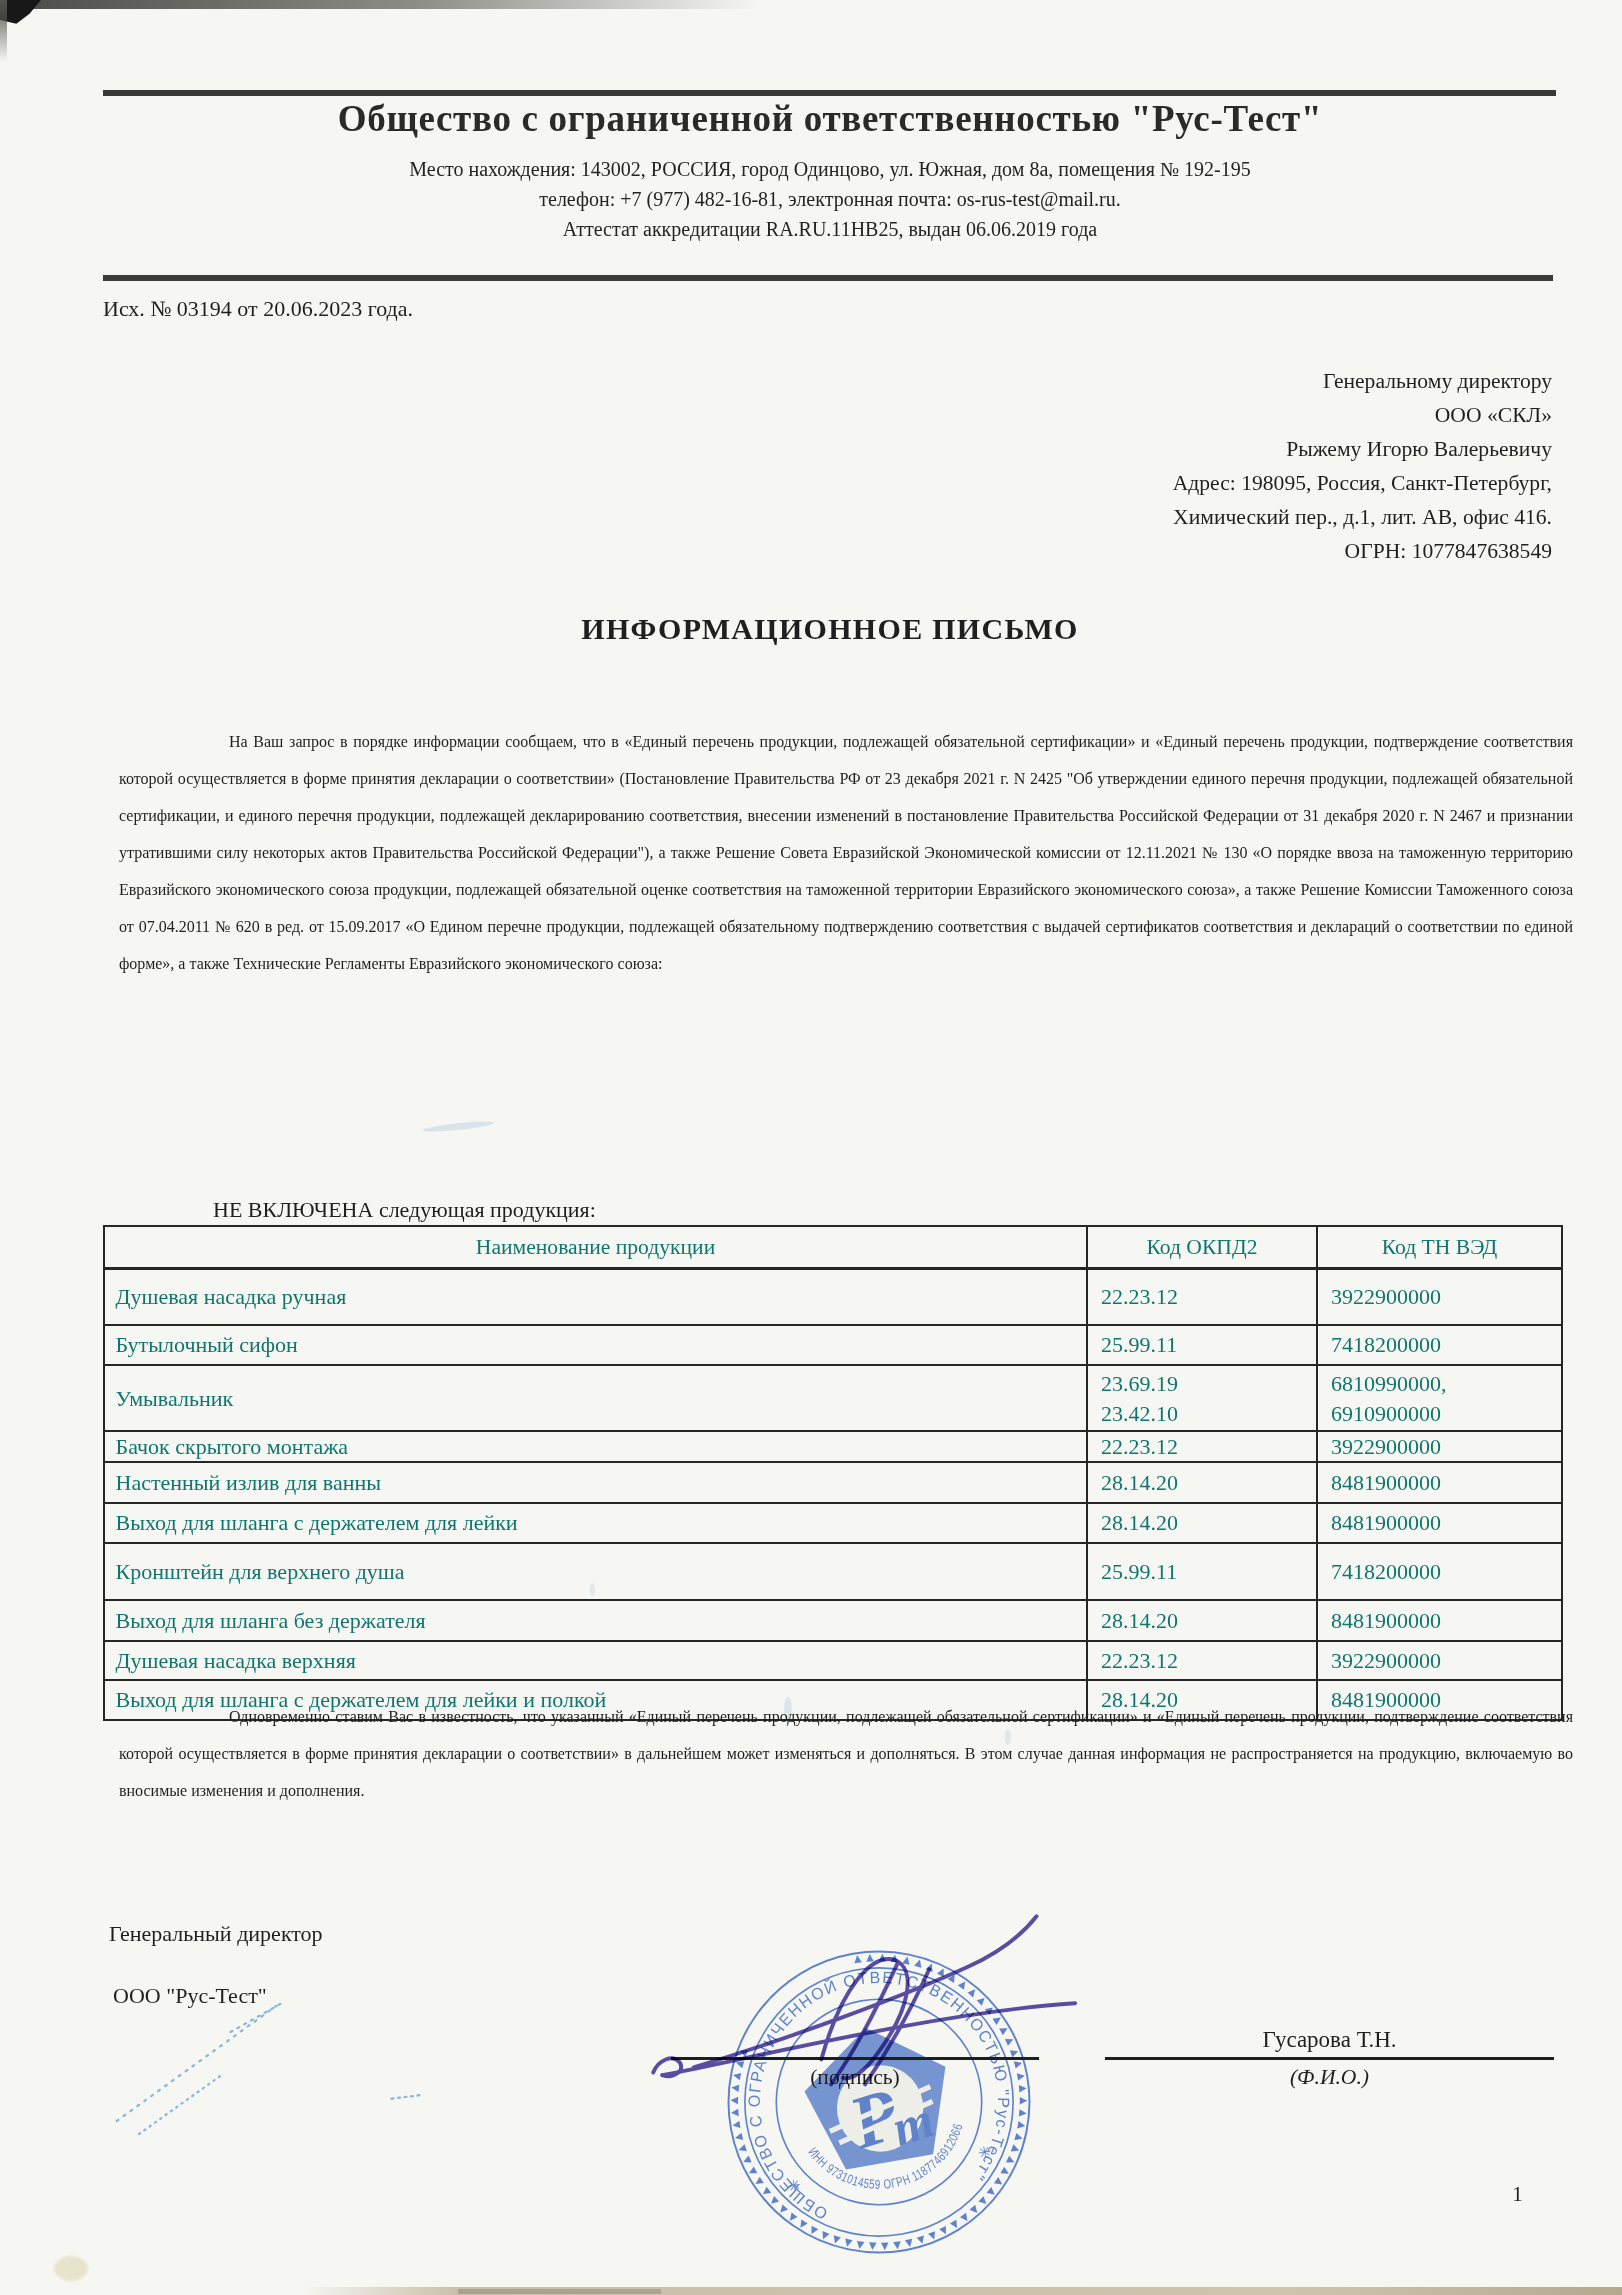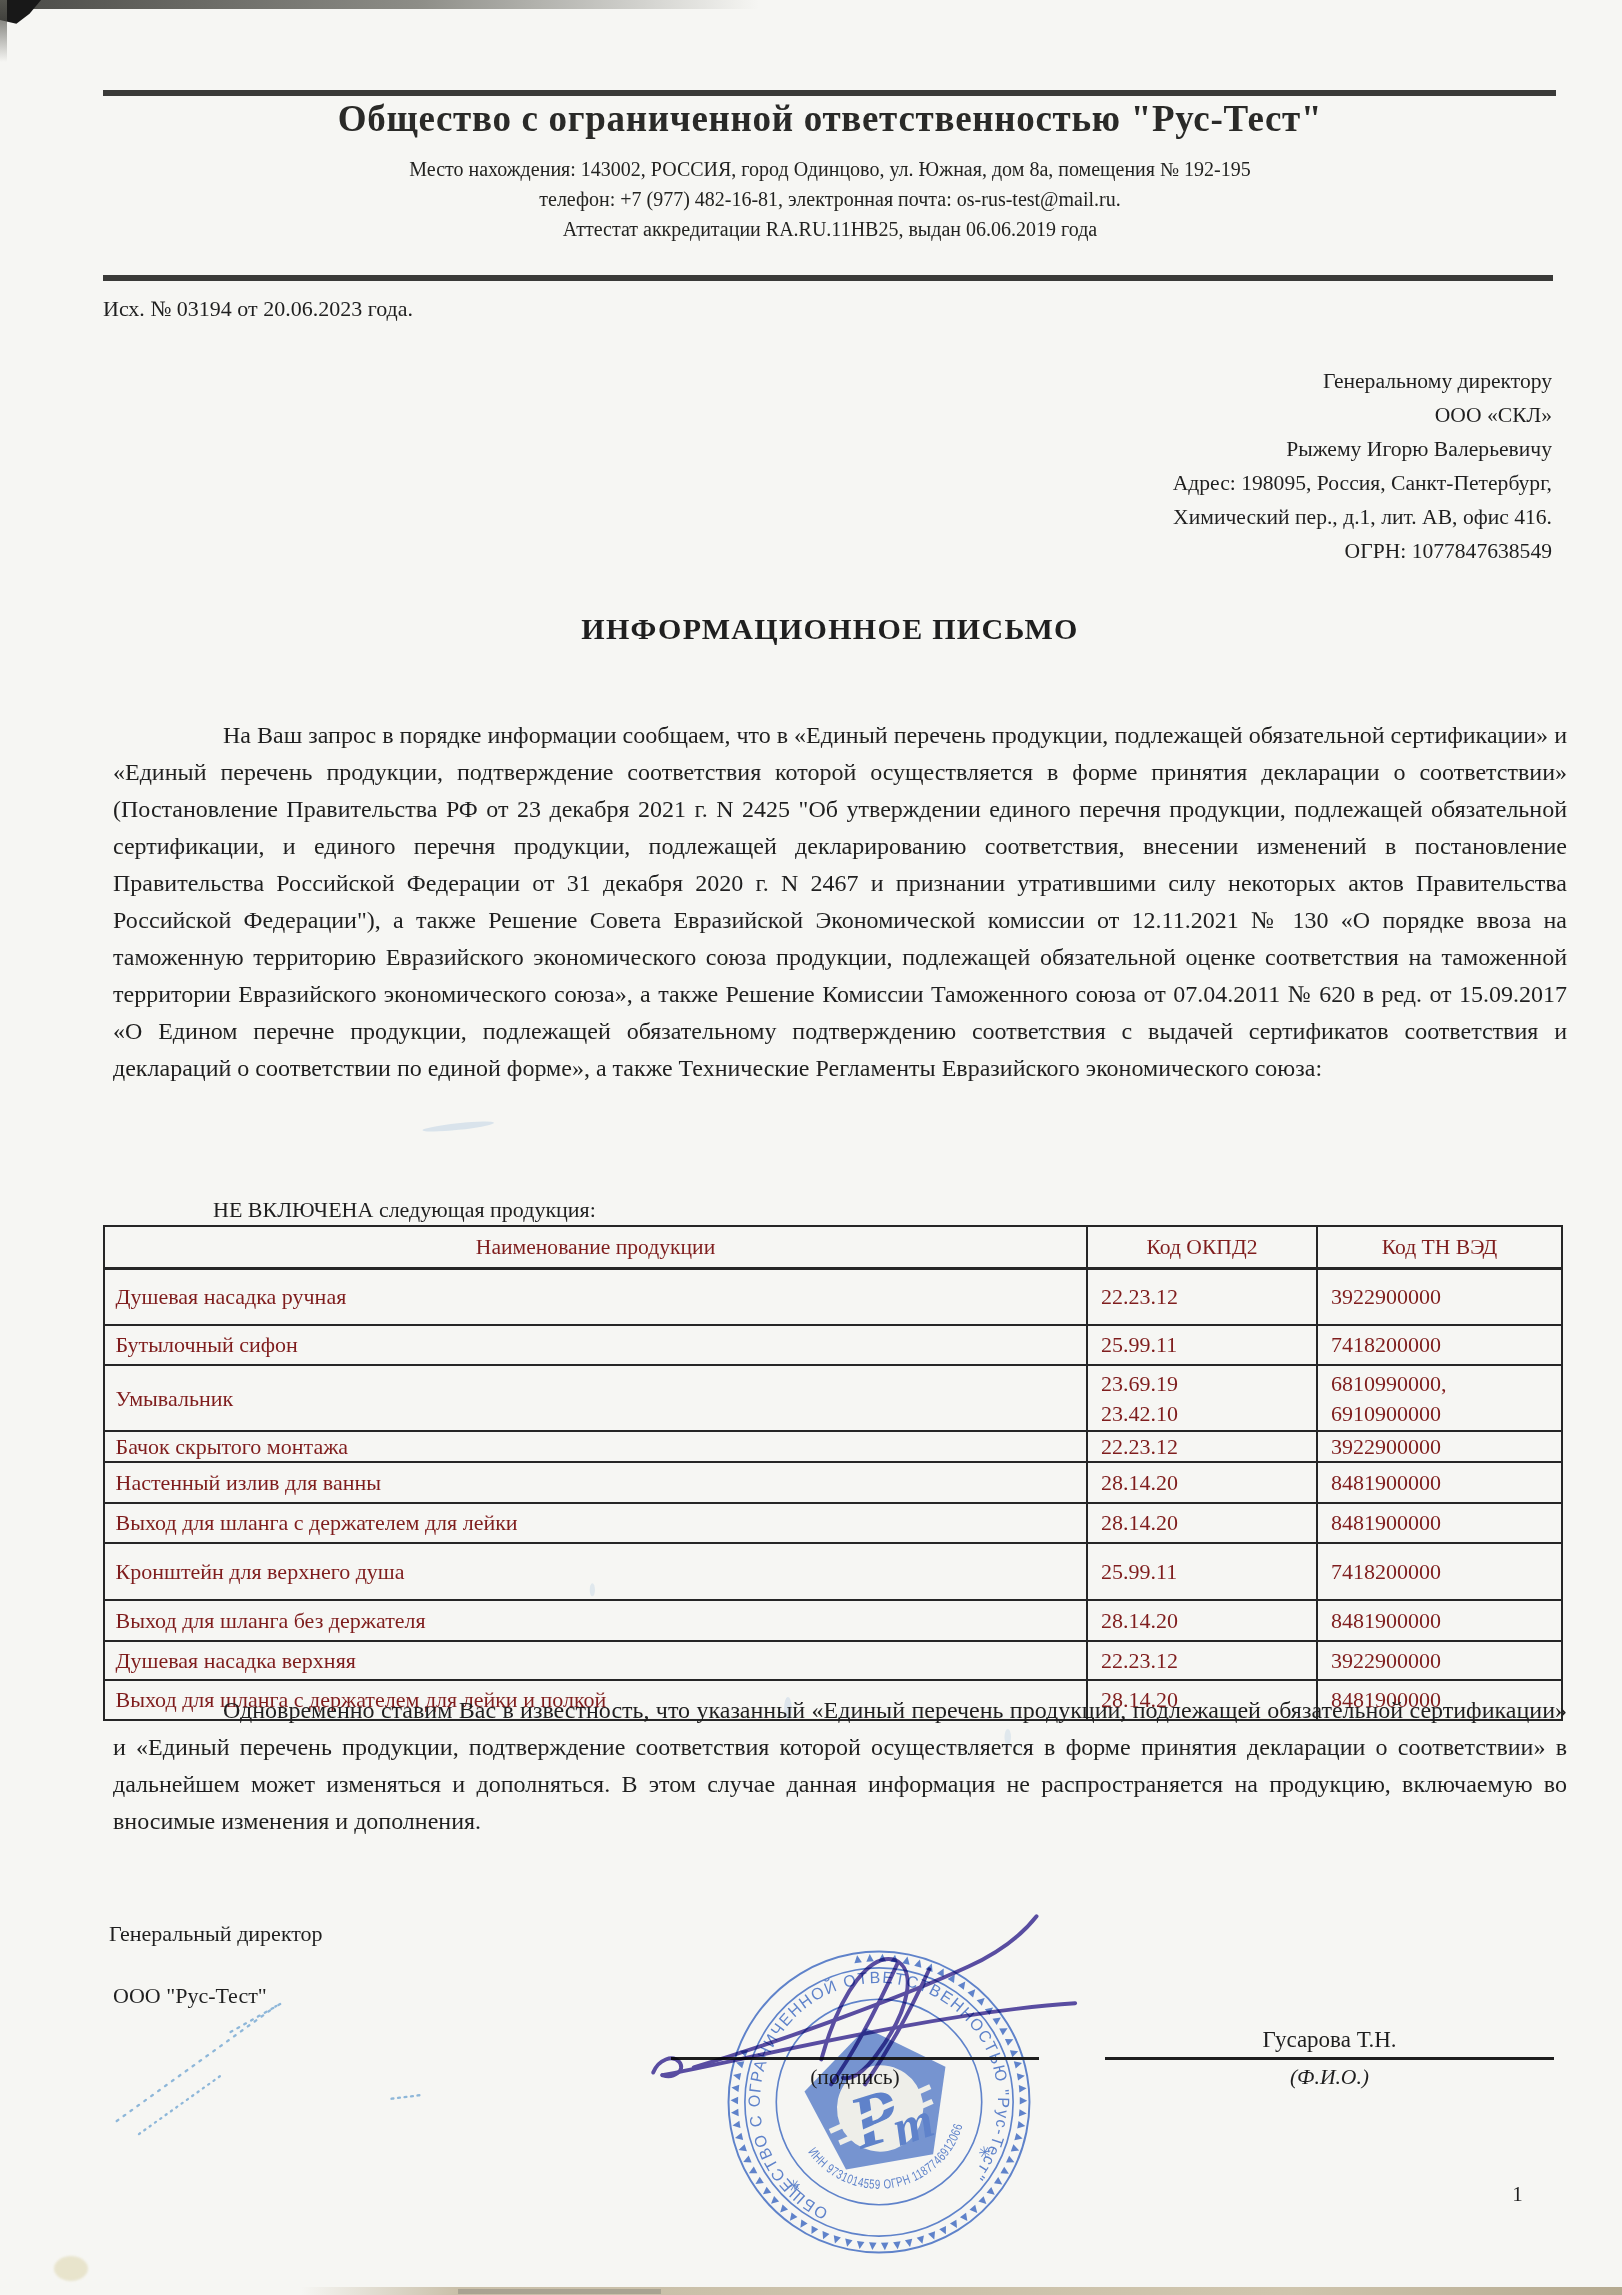--- a/index.html
+++ b/index.html
@@ -28,30 +28,30 @@
     text-align:center;font-size:37px;font-weight:bold;color:#2a2a28;letter-spacing:0.7px;}
   .lh-lines{position:absolute;left:103px;top:154px;width:1454px;text-align:center;
     font-size:20px;line-height:30px;color:#232321;}
   .outgoing{position:absolute;left:103px;top:296px;font-size:22px;}
   
   .recipient{position:absolute;right:71px;top:364px;text-align:right;
     font-size:21.6px;line-height:34px;}
   
   .letter-title{position:absolute;left:103px;top:612px;width:1454px;margin:0;
     text-align:center;font-size:30px;font-weight:bold;letter-spacing:1.3px;}
-  .para{position:absolute;left:103px;width:1454px;margin:10px;
-    font-size:24px;line-height:37px;text-align:justify;text-indent:110px;}
+  .para{position:absolute;left:103px;width:1454px;margin:16px;
+    font-size:16px;line-height:37px;text-align:justify;text-indent:110px;}
   .para1{top:707px;}
   .para2{top:1682px;}
   .table-intro{position:absolute;left:103px;top:1197px;width:1454px;
     font-size:22px;text-indent:110px;}
   
   table.products{position:absolute;left:103px;top:1225px;width:1459px;
     border-collapse:collapse;table-layout:fixed;
-    font-size:22px;color:#7f1d1d;}
+    font-size:22px;color:#0f766e;}
   table.products,table.products th,table.products td{border:2px solid #262626;}
   table.products{border-width:2.6px;}
   table.products thead th{height:38px;font-weight:normal;text-align:center;
     border-bottom-width:3.3px;font-size:21.6px;}
   table.products tbody td{border-top-width:2.6px;vertical-align:middle;}
   td.c-name{padding-left:10.5px;}
   td.c-code{padding-left:13px;}
   tbody tr:nth-child(1){height:56px;}
   tbody tr:nth-child(2){height:40px;}
   tbody tr:nth-child(3){height:64px;}

